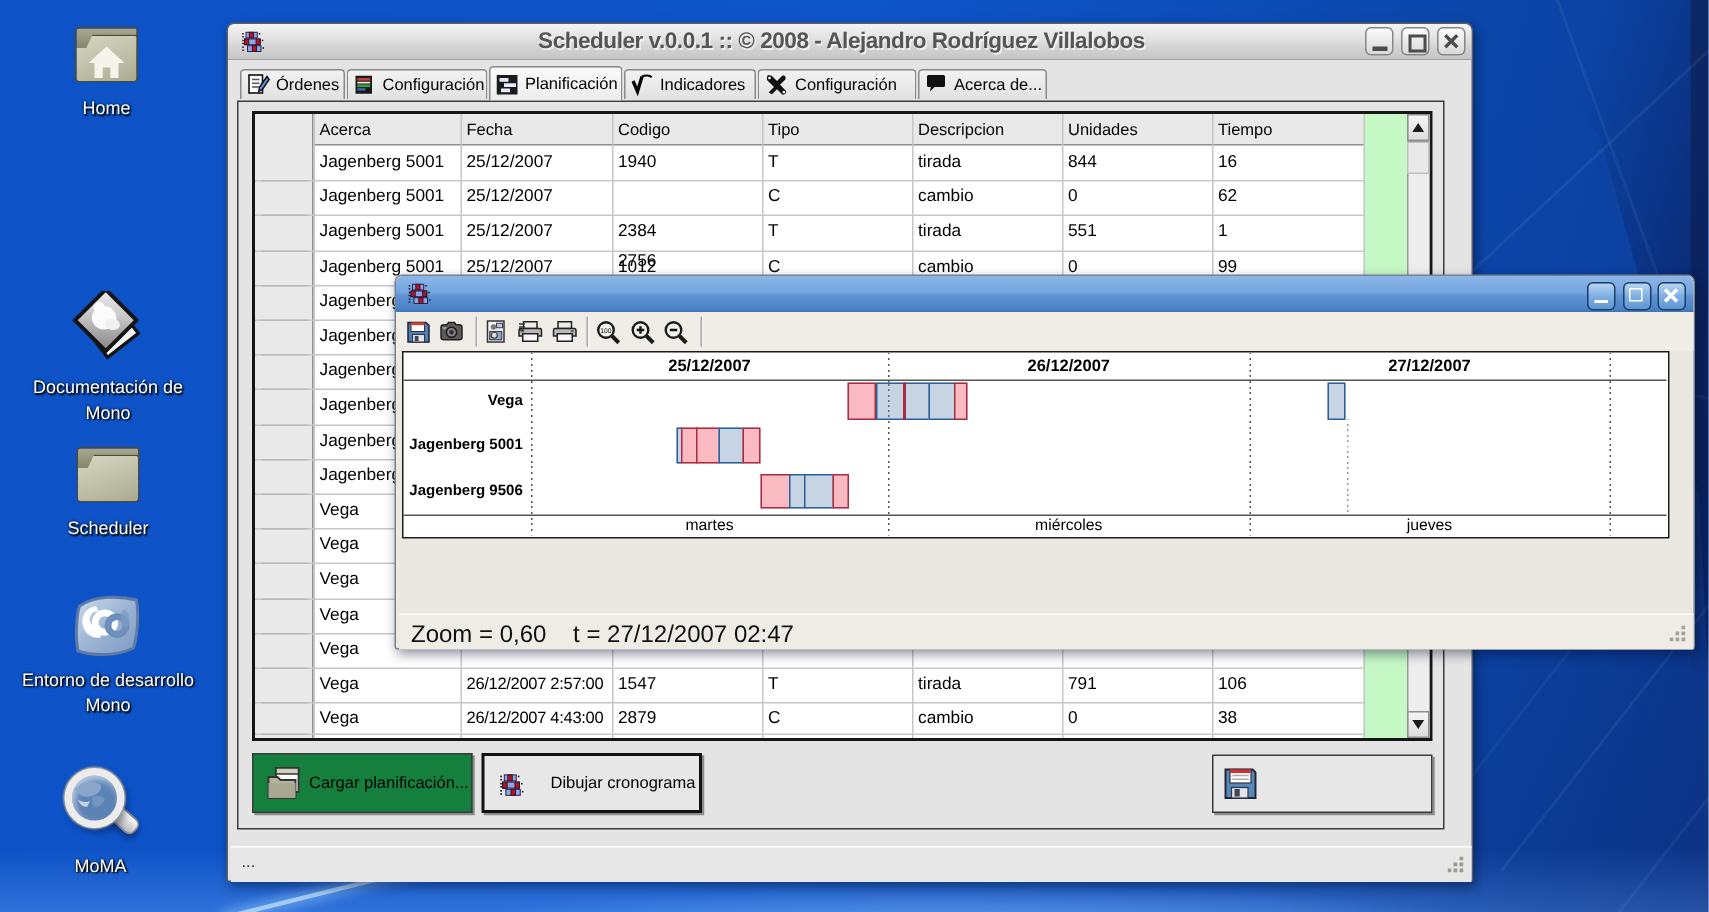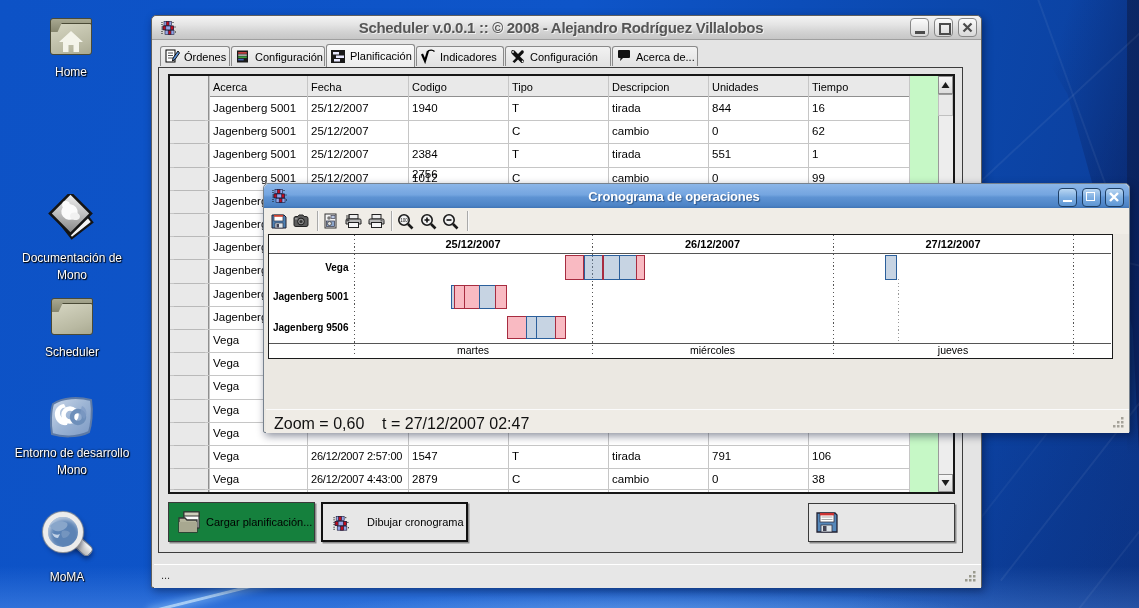--- a/index.html
+++ b/index.html
@@ -421,21 +421,20 @@
         <rect x="0.5" y="4" width="1" height="1"></rect>
       <rect x="0.5" y="6.5" width="1" height="1"></rect>
         <rect x="0.5" y="8.5" width="1" height="1"></rect>
       <rect x="0.5" y="11" width="1" height="1"></rect>
         <rect x="0.5" y="13" width="1" height="1"></rect>
       <rect x="11.5" y="2" width="1" height="1"></rect>
         <rect x="13.5" y="6.5" width="1" height="1"></rect>
         <rect x="14" y="11.5" width="1" height="1"></rect>
       </g>
   </svg>
-  <div style="position:absolute;left:0;top:0;width:820px;height:24px;line-height:25px;text-align:center;font-size:13px;font-weight:bold;color:#fff;letter-spacing:-0.2px;text-shadow:1px 1px 1px rgba(20,50,90,0.6);">Cronograma de operaciones</div>
   <div class="ttlbtn" style="left:794px;top:3.5px;background:linear-gradient(#b9d6f2,#7fafe2 50%,#5d96d4);border:1.5px solid #1e3f66;">
       <div style="position:absolute;left:3.5px;top:11px;width:9px;height:2.5px;background:#fff;"></div>
     </div>
   <div class="ttlbtn" style="left:817.5px;top:3.5px;background:linear-gradient(#b9d6f2,#7fafe2 50%,#5d96d4);border:1.5px solid #1e3f66;">
       <div style="position:absolute;left:3.5px;top:3.5px;width:7px;height:7px;border:1.8px solid #fff;"></div>
     </div>
   <div class="ttlbtn" style="left:841px;top:3.5px;background:linear-gradient(#b9d6f2,#7fafe2 50%,#5d96d4);border:1.5px solid #1e3f66;">
     <svg width="16" height="16" viewBox="0 0 16 16">
         <path d="M4 4 L12 12 M12 4 L4 12" stroke="#fff" stroke-width="2.4"></path>
       </svg>

